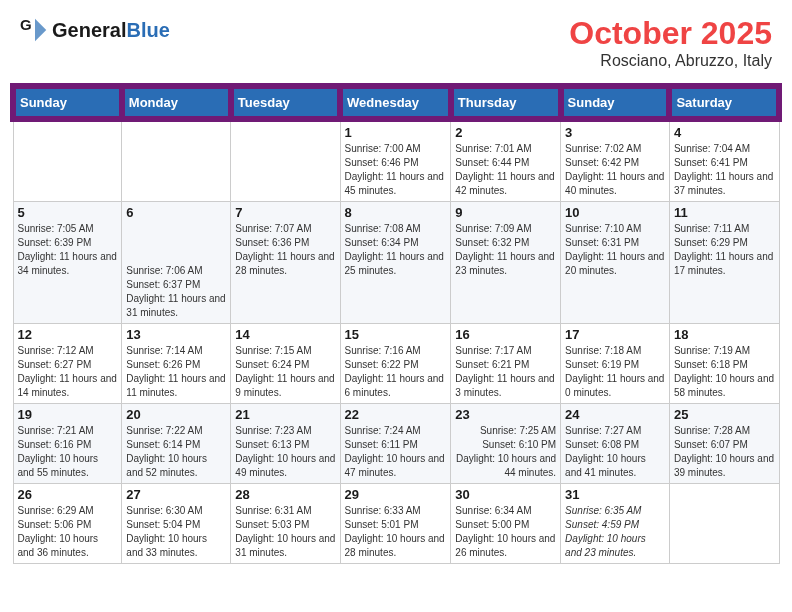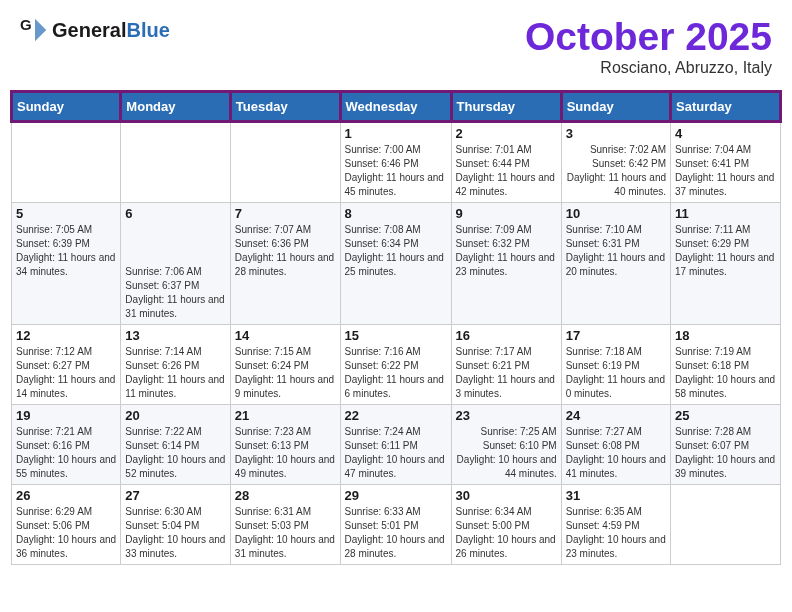--- a/index.html
+++ b/index.html
@@ -23,40 +23,40 @@
     }
     .logo-icon {
       width: 30px;
       height: 30px;
       margin-right: 2px;
     }
     .title-block {
       text-align: right;
     }
     .month-title {
-      font-size: 39px;
+      font-size: 32px;
       font-weight: bold;
-      color: #6d28d9;
+      color: #ef4444;
     }
     .location {
       font-size: 16px;
       color: #333;
     }
     .calendar {
       width: 100%;
       border-collapse: collapse;
     }
     .calendar th {
       background-color: #2a6db5;
       color: #fff;
       font-size: 13px;
       font-weight: bold;
       padding: 6px 4px;
       text-align: left;
-      border: 3px solid #701a75;
+      border: 6px solid #701a75;
     }
     .calendar td {
       vertical-align: top;
       border: 1px solid #ccc;
       padding: 3px 4px;
       width: 113px;
       min-height: 80px;
       background: #fff;
     }
     .calendar tr:nth-child(even) td {
@@ -122,21 +122,21 @@
 Daylight: 11 hours and 45 minutes.</div>
         </td>
         <td>
           <div class="day-number">2</div>
           <div class="day-info" style="white-space: pre-line;">Sunrise: 7:01 AM
 Sunset: 6:44 PM
 Daylight: 11 hours and 42 minutes.</div>
         </td>
         <td>
           <div class="day-number">3</div>
-          <div class="day-info" style="white-space: pre-line; text-align: right;">Sunrise: 7:02 AM
+          <div class="day-info" style="white-space: pre-line;">Sunrise: 7:02 AM
 Sunset: 6:42 PM
 Daylight: 11 hours and 40 minutes.</div>
         </td>
         <td>
           <div class="day-number">4</div>
           <div class="day-info" style="white-space: pre-line;">Sunrise: 7:04 AM
 Sunset: 6:41 PM
 Daylight: 11 hours and 37 minutes.</div>
         </td>
       </tr>
@@ -298,20 +298,20 @@
 Daylight: 10 hours and 28 minutes.</div>
         </td>
         <td>
           <div class="day-number">30</div>
           <div class="day-info" style="white-space: pre-line;">Sunrise: 6:34 AM
 Sunset: 5:00 PM
 Daylight: 10 hours and 26 minutes.</div>
         </td>
         <td>
           <div class="day-number">31</div>
-          <div class="day-info" style="white-space: pre-line;">Sunrise: 6:35 AM
+          <div class="day-info" style="white-space: pre-line; font-style: italic;">Sunrise: 6:35 AM
 Sunset: 4:59 PM
 Daylight: 10 hours and 23 minutes.</div>
         </td>
         <td class="empty"></td>
       </tr>
     </tbody>
 </table>
 
 </body></html>

